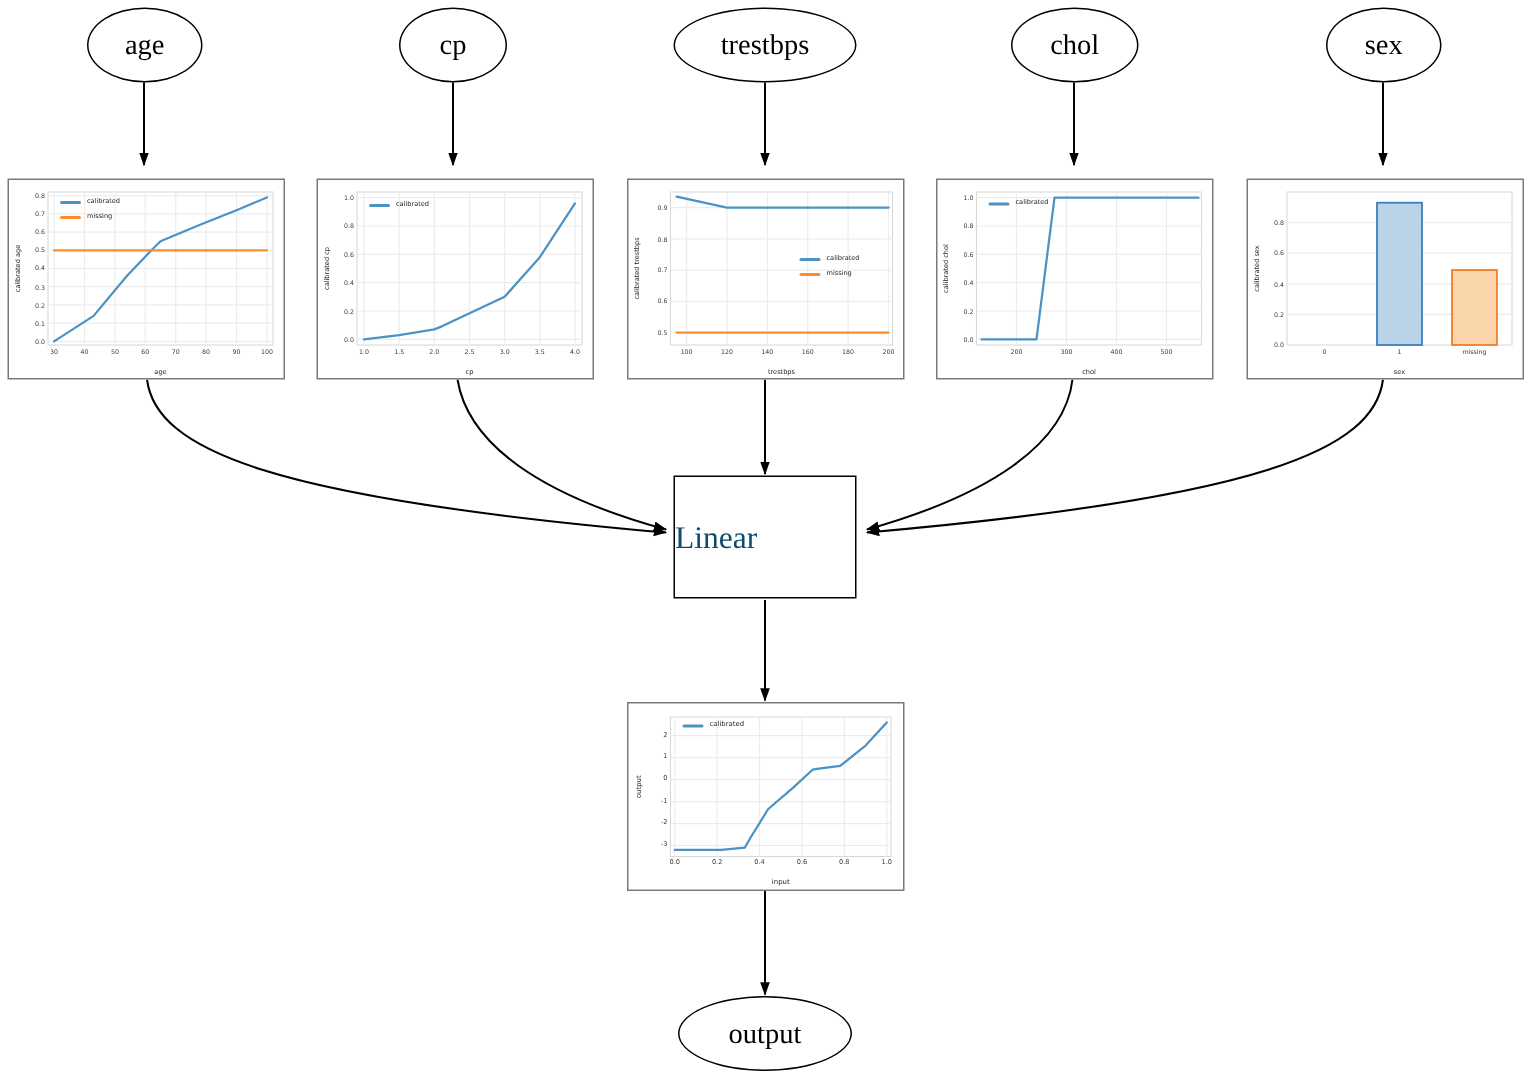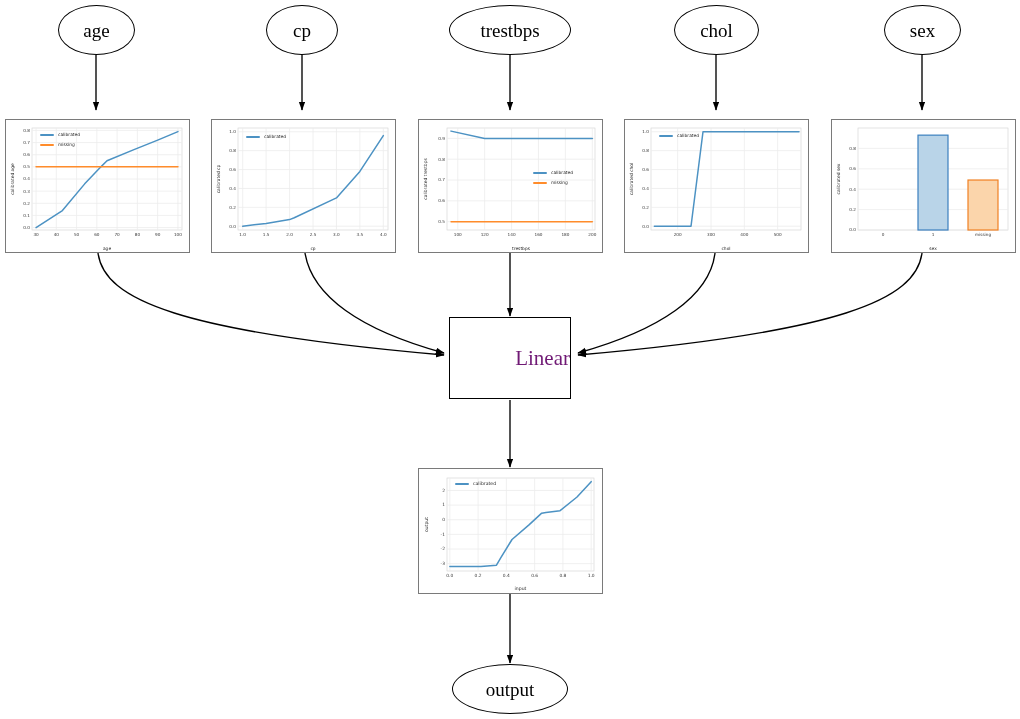--- a/index.html
+++ b/index.html
@@ -34,26 +34,26 @@
     font-family: "Liberation Serif", serif;
     font-size: 19px;
     color: #000000;
     line-height: 1;
   }
   
   .node-rect {
     position: absolute;
     display: flex;
     align-items: center;
-    justify-content: flex-end;
+    justify-content: flex-start;
     border: 1.2px solid #000000;
     background: #ffffff;
     font-family: "Liberation Serif", serif;
     font-size: 21px;
-    color: #701a75;
+    color: #0c4a6e;
   }
   
   .plot-panel {
     position: absolute;
     background: #ffffff;
     border: 1.4px solid #7a7a7a;
     padding: 0;
   }
   .plot-inner {
     position: relative;

